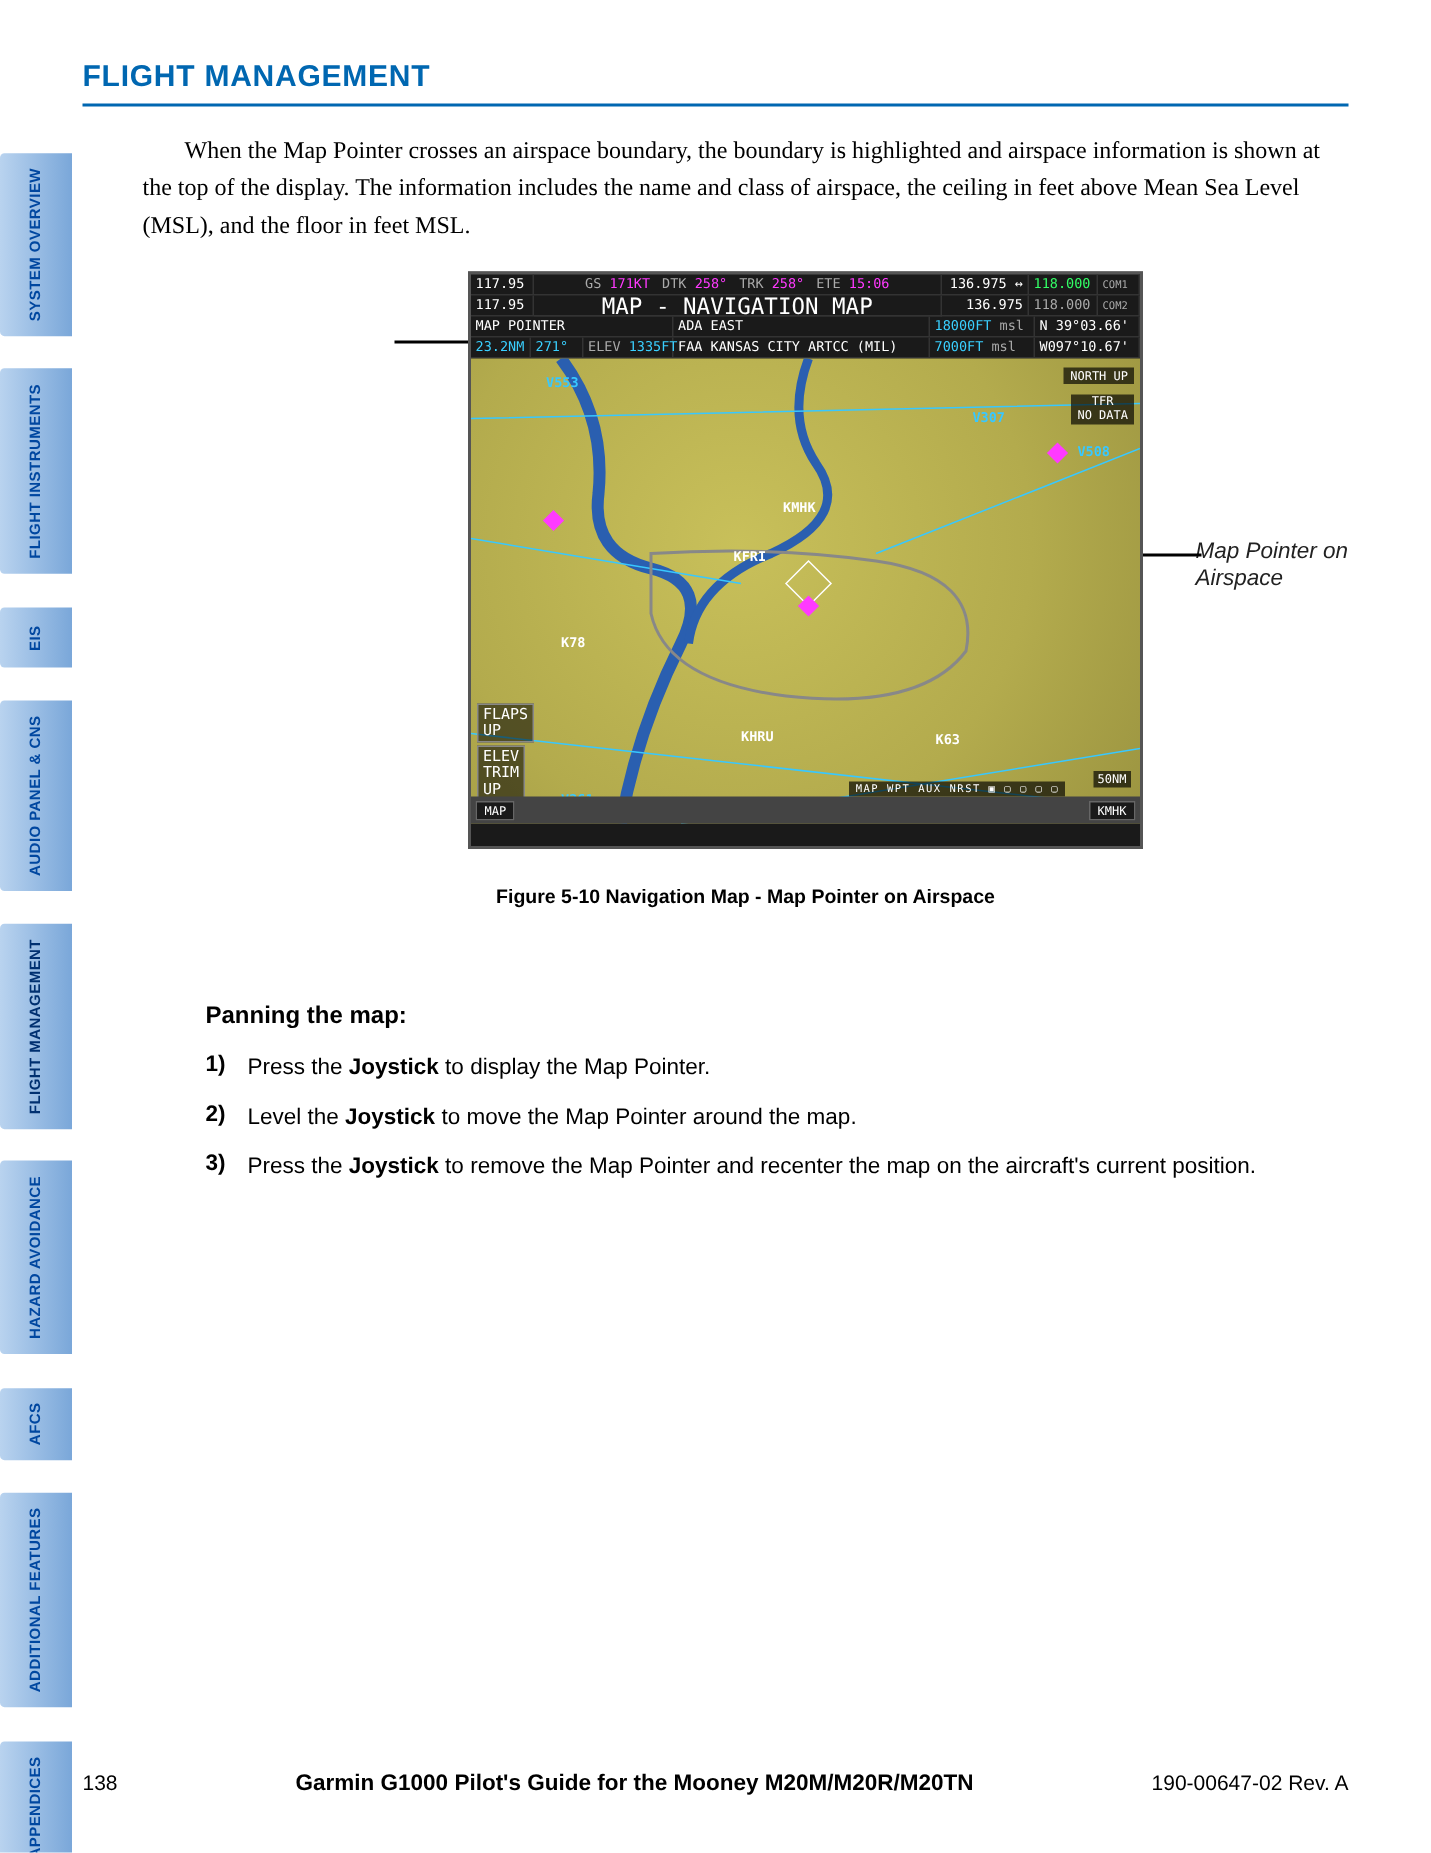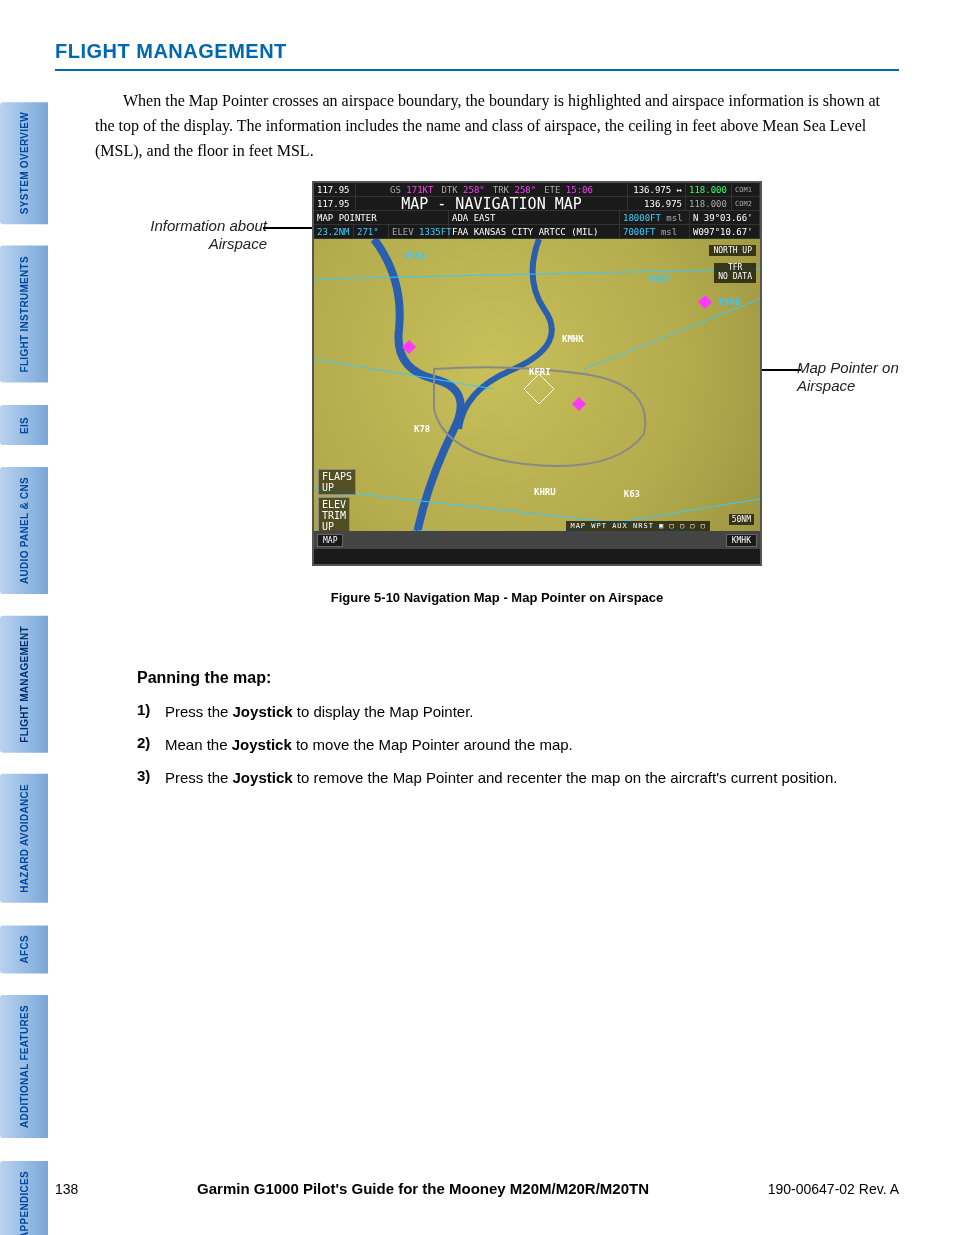--- a/index.html
+++ b/index.html
@@ -78,21 +78,21 @@
   .scr-row { display:flex; height:14px; line-height:14px; border-bottom:1px solid #333;justify-content:flex-end;}
   .cell { border-right:1px solid #333; padding:0 3px; white-space:nowrap;}
   .cyan { color:#3ad0ff;} .green{color:#33ff66;} .mag{color:#ff3aff;} .grey{color:#aaa;}
   .titlebar{ text-align:center; color:#fff; height:14px; line-height:14px; border-bottom:1px solid #333; font-size:15px;}
   .map-body {
     position: relative; flex:1;
     background: radial-gradient(circle at 40% 40%, #c8c05a 0%, #b3ab4d 60%, #9b9440 100%);
     height: 310px;
   }
   .rivers { position:absolute; inset:0; }
-  .ident { position:absolute; font-size:9px; color:#fff; font-weight:600;margin-left:40px;}
+  .ident { position:absolute; font-size:9px; color:#fff; font-weight:600;}
   .vlabel { color:#38c8ff;}
   .pink { background:#ff3aff; width:10px;height:10px;transform:rotate(45deg);}
   .flap-box{position:absolute;left:4px;top:230px;background:#0008;border:1px solid #888;padding:1px 3px;font-size:10px;line-height:1.1;}
   .northup{position:absolute;right:4px;top:6px;background:#000a;color:#fff;font-size:8px;padding:1px 4px;}
   .tfr{position:absolute;right:4px;top:24px;background:#000a;color:#fff;font-size:8px;padding:1px 4px;text-align:center;line-height:1.1;}
   .scale{position:absolute;right:6px;bottom:24px;background:#000a;color:#fff;font-size:8px;padding:1px 3px;}
   .footer-bar{position:absolute;bottom:0;left:0;right:0;height:18px;background:#444;display:flex;align-items:center;justify-content:space-between;padding:0 3px;}
   .softbtn{background:#1a1a1a;border:1px solid #666;color:#fff;font-size:8px;padding:1px 5px;}
   .tabstrip{position:absolute;right:50px;bottom:18px;font-size:7px;color:#fff;background:#000a;padding:1px 4px;letter-spacing:1px;}
 
@@ -129,21 +129,20 @@
   <div class="tab small">AFCS</div>
   <div class="tab">ADDITIONAL FEATURES</div>
   <div class="tab">APPENDICES</div>
 
 </div>
 
 <div class="content">
   <p class="para">When the Map Pointer crosses an airspace boundary, the boundary is highlighted and airspace information is shown at the top of the display.  The information includes the name and class of airspace, the ceiling in feet above Mean Sea Level (MSL), and the floor in feet MSL.</p>
 
   <div class="figure-wrap">
-    <div class="figure-label-left">Information about Airspace</div>
     <div class="leader-left"></div>
     <div class="figure-label-right">Map Pointer on Airspace</div>
     <div class="leader-right"></div>
 
     <div class="screen">
 
       <div class="scr-row">
         <div class="cell" style="width:42px">117.95</div>
         <div class="cell" style="flex:1;display:flex;gap:8px;justify-content:center">
           <span><span class="grey">GS</span> <span class="mag">171KT</span></span>
@@ -227,21 +226,21 @@
   <div class="figure-caption">Figure 5-10  Navigation Map - Map Pointer on Airspace</div>
 
   <div class="sub-heading">Panning the map:</div>
   <div class="steps">
     <div class="step">
       <div class="step-num">1)</div>
       <div class="step-text"><span>Press the </span><b>Joystick</b><span> to display the Map Pointer.</span></div>
     </div>
     <div class="step">
       <div class="step-num">2)</div>
-      <div class="step-text"><span>Mean the </span><b>Joystick</b><span> to move the Map Pointer around the map.</span></div>
+      <div class="step-text"><span>Level the </span><b>Joystick</b><span> to move the Map Pointer around the map.</span></div>
     </div>
     <div class="step">
       <div class="step-num">3)</div>
       <div class="step-text"><span>Press the </span><b>Joystick</b><span> to remove the Map Pointer and recenter the map on the aircraft's current position.</span></div>
     </div>
   </div>
 </div>
 
 <div class="page-footer">
   <span>138</span>

